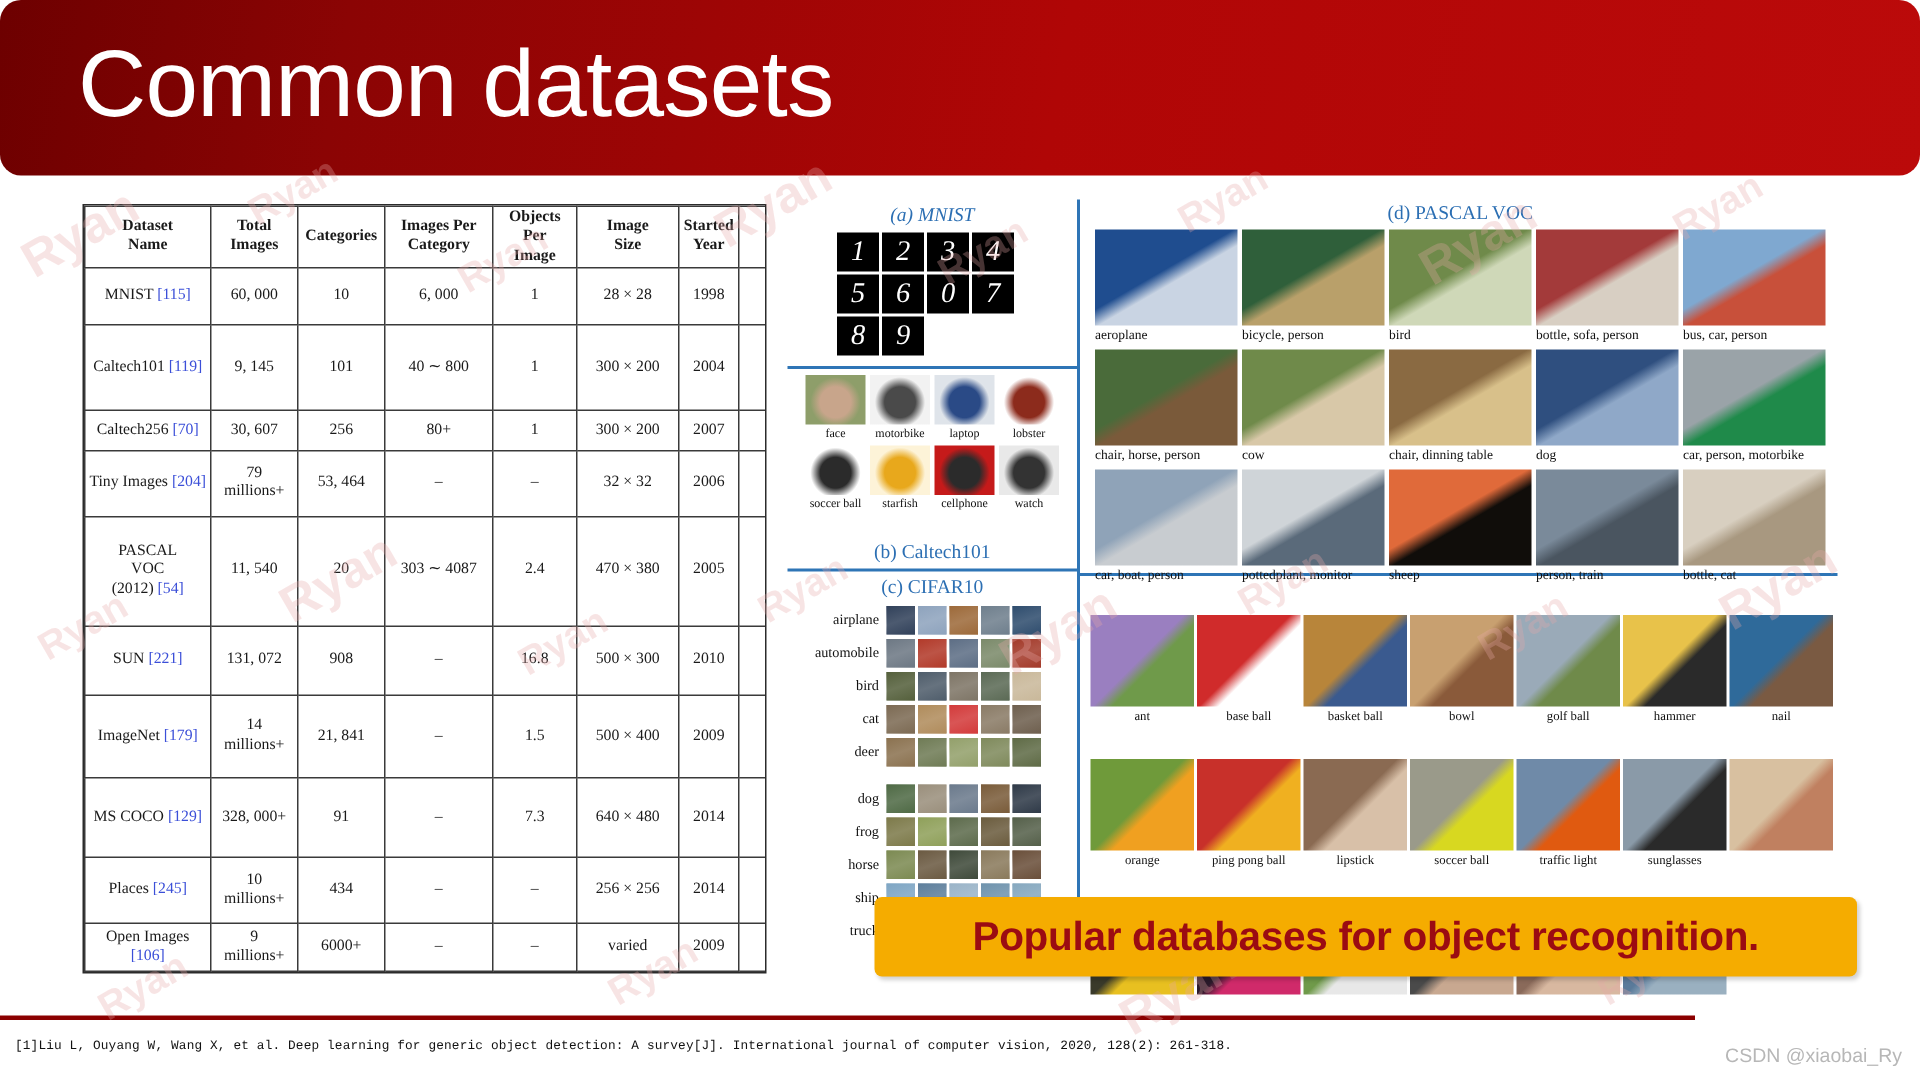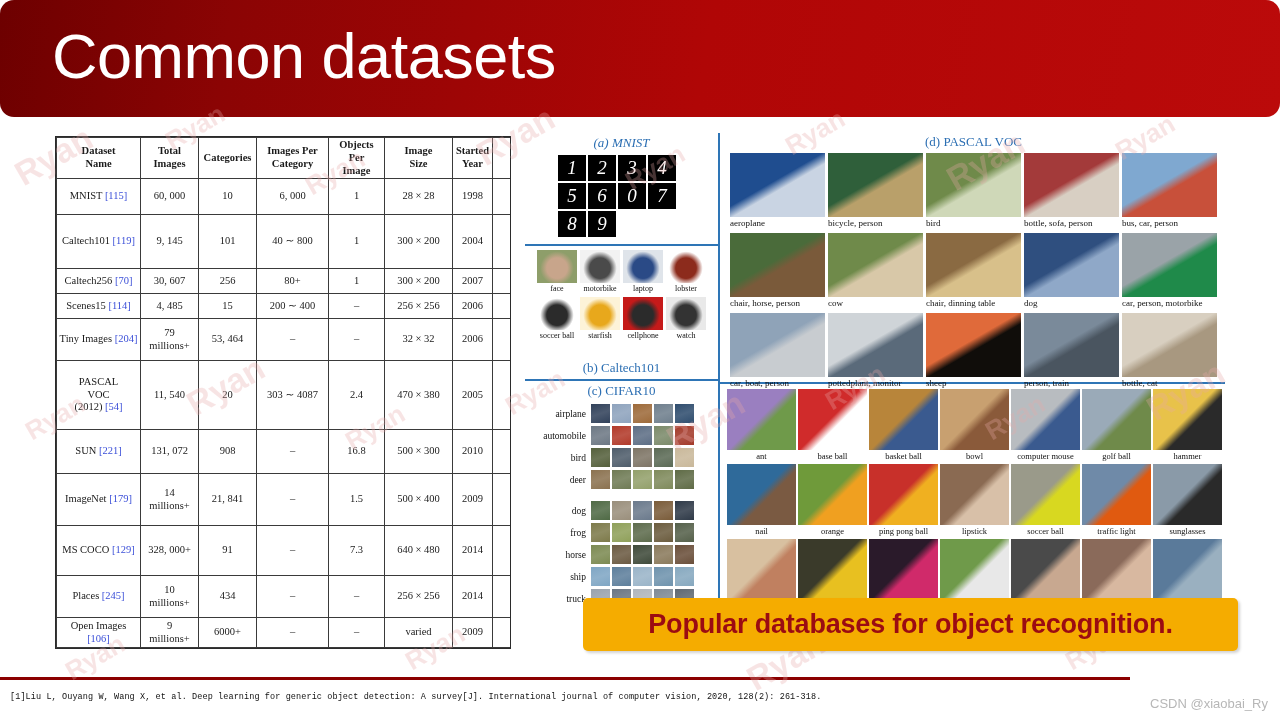--- a/index.html
+++ b/index.html
@@ -125,21 +125,21 @@
     line-height:11px; margin-top:1px; white-space:nowrap;
     overflow:hidden;
   }
 
   
   #panel-ilsvrc{ position:absolute; left:197px; top:252px; width:503px; height:253px; }
   #ilsvrc-grid{
     position:absolute; left:5px; top:4px;
     display:grid; grid-template-columns:repeat(7,69px); gap:3px 2px;
   }
-  .ils-item{ width:69px; }
+  .ils-item{ width:69px;margin-top:21px; }
   .ils-thumb{ width:69px; height:61px; }
   .ils-label{
     font-family:"Liberation Serif", serif; font-size:8.5px; color:#111;
     text-align:center; line-height:10px; margin-top:1px; white-space:nowrap;
   }
 
   
   #callout{
     position:absolute; left:583px; top:598px; width:655px; height:53px;
     background:#f5ac00; border-radius:5px; z-index:6;
@@ -245,30 +245,20 @@
         <tr style="height: 24px;">
           <td>Caltech256 <span class="ref">[70]</span></td>
           <td>30, 607</td>
           <td>256</td>
           <td>80+</td>
           <td>1</td>
           <td>300 × 200</td>
           <td>2007</td>
           <td class="notes-cell">&nbsp;</td>
         </tr>
-        <tr style="height: 24px;">
-          <td>Scenes15 <span class="ref">[114]</span></td>
-          <td>4, 485</td>
-          <td>15</td>
-          <td>200 ∼ 400</td>
-          <td>–</td>
-          <td>256 × 256</td>
-          <td>2006</td>
-          <td class="notes-cell">&nbsp;</td>
-        </tr>
         <tr style="height: 40px;">
           <td>Tiny Images <span class="ref">[204]</span></td>
           <td>79<br>millions+</td>
           <td>53, 464</td>
           <td>–</td>
           <td>–</td>
           <td>32 × 32</td>
           <td>2006</td>
           <td class="notes-cell">&nbsp;</td>
         </tr>
@@ -424,20 +414,30 @@
           <div class="cifar-label">bird</div>
           <div class="cifar-cells">
             <div class="cifar-cell" style="background: linear-gradient(160deg, rgb(85, 96, 60) 0%, rgba(255, 255, 255, 0.133) 50%, rgb(85, 96, 60) 100%) rgb(85, 96, 60);"></div>
             <div class="cifar-cell" style="background: linear-gradient(160deg, rgb(79, 93, 107) 0%, rgba(255, 255, 255, 0.133) 50%, rgb(79, 93, 107) 100%) rgb(79, 93, 107);"></div>
             <div class="cifar-cell" style="background: linear-gradient(160deg, rgb(126, 117, 102) 0%, rgba(255, 255, 255, 0.133) 50%, rgb(126, 117, 102) 100%) rgb(126, 117, 102);"></div>
             <div class="cifar-cell" style="background: linear-gradient(160deg, rgb(91, 106, 85) 0%, rgba(255, 255, 255, 0.133) 50%, rgb(91, 106, 85) 100%) rgb(91, 106, 85);"></div>
             <div class="cifar-cell" style="background: linear-gradient(160deg, rgb(201, 184, 154) 0%, rgba(255, 255, 255, 0.133) 50%, rgb(201, 184, 154) 100%) rgb(201, 184, 154);"></div>
           </div>
         </div>
         <div class="cifar-row">
+          <div class="cifar-label">cat</div>
+          <div class="cifar-cells">
+            <div class="cifar-cell" style="background: linear-gradient(160deg, rgb(124, 106, 83) 0%, rgba(255, 255, 255, 0.133) 50%, rgb(124, 106, 83) 100%) rgb(124, 106, 83);"></div>
+            <div class="cifar-cell" style="background: linear-gradient(160deg, rgb(176, 140, 92) 0%, rgba(255, 255, 255, 0.133) 50%, rgb(176, 140, 92) 100%) rgb(176, 140, 92);"></div>
+            <div class="cifar-cell" style="background: linear-gradient(160deg, rgb(211, 59, 59) 0%, rgba(255, 255, 255, 0.133) 50%, rgb(211, 59, 59) 100%) rgb(211, 59, 59);"></div>
+            <div class="cifar-cell" style="background: linear-gradient(160deg, rgb(138, 123, 102) 0%, rgba(255, 255, 255, 0.133) 50%, rgb(138, 123, 102) 100%) rgb(138, 123, 102);"></div>
+            <div class="cifar-cell" style="background: linear-gradient(160deg, rgb(110, 95, 78) 0%, rgba(255, 255, 255, 0.133) 50%, rgb(110, 95, 78) 100%) rgb(110, 95, 78);"></div>
+          </div>
+        </div>
+        <div class="cifar-row">
           <div class="cifar-label">deer</div>
           <div class="cifar-cells">
             <div class="cifar-cell" style="background: linear-gradient(160deg, rgb(139, 114, 80) 0%, rgba(255, 255, 255, 0.133) 50%, rgb(139, 114, 80) 100%) rgb(139, 114, 80);"></div>
             <div class="cifar-cell" style="background: linear-gradient(160deg, rgb(111, 123, 85) 0%, rgba(255, 255, 255, 0.133) 50%, rgb(111, 123, 85) 100%) rgb(111, 123, 85);"></div>
             <div class="cifar-cell" style="background: linear-gradient(160deg, rgb(147, 160, 107) 0%, rgba(255, 255, 255, 0.133) 50%, rgb(147, 160, 107) 100%) rgb(147, 160, 107);"></div>
             <div class="cifar-cell" style="background: linear-gradient(160deg, rgb(127, 138, 92) 0%, rgba(255, 255, 255, 0.133) 50%, rgb(127, 138, 92) 100%) rgb(127, 138, 92);"></div>
             <div class="cifar-cell" style="background: linear-gradient(160deg, rgb(95, 107, 70) 0%, rgba(255, 255, 255, 0.133) 50%, rgb(95, 107, 70) 100%) rgb(95, 107, 70);"></div>
           </div>
         </div>
         <div class="cifar-row" style="margin-top: 10px;">
@@ -571,24 +571,20 @@
         </div>
         <div class="ils-item">
           <div class="ils-thumb" style="background: linear-gradient(135deg, rgb(184, 133, 58) 0%, rgb(184, 133, 58) 48%, rgb(58, 90, 143) 58%, rgb(58, 90, 143) 100%);"></div>
           <div class="ils-label">basket  ball</div>
         </div>
         <div class="ils-item">
           <div class="ils-thumb" style="background: linear-gradient(135deg, rgb(200, 160, 112) 0%, rgb(200, 160, 112) 48%, rgb(138, 90, 58) 58%, rgb(138, 90, 58) 100%);"></div>
           <div class="ils-label">bowl</div>
         </div>
         <div class="ils-item">
-          <div class="ils-thumb" style="background: linear-gradient(135deg, rgb(184, 188, 192) 0%, rgb(184, 188, 192) 48%, rgb(58, 90, 143) 58%, rgb(58, 90, 143) 100%);"></div>
-          <div class="ils-label">computer mouse</div>
-        </div>
-        <div class="ils-item">
           <div class="ils-thumb" style="background: linear-gradient(135deg, rgb(154, 170, 184) 0%, rgb(154, 170, 184) 48%, rgb(111, 138, 74) 58%, rgb(111, 138, 74) 100%);"></div>
           <div class="ils-label">golf ball</div>
         </div>
         <div class="ils-item">
           <div class="ils-thumb" style="background: linear-gradient(135deg, rgb(232, 194, 74) 0%, rgb(232, 194, 74) 48%, rgb(42, 42, 42) 58%, rgb(42, 42, 42) 100%);"></div>
           <div class="ils-label">hammer</div>
         </div>
         <div class="ils-item">
           <div class="ils-thumb" style="background: linear-gradient(135deg, rgb(47, 106, 154) 0%, rgb(47, 106, 154) 48%, rgb(122, 90, 66) 58%, rgb(122, 90, 66) 100%);"></div>
           <div class="ils-label">nail</div>

